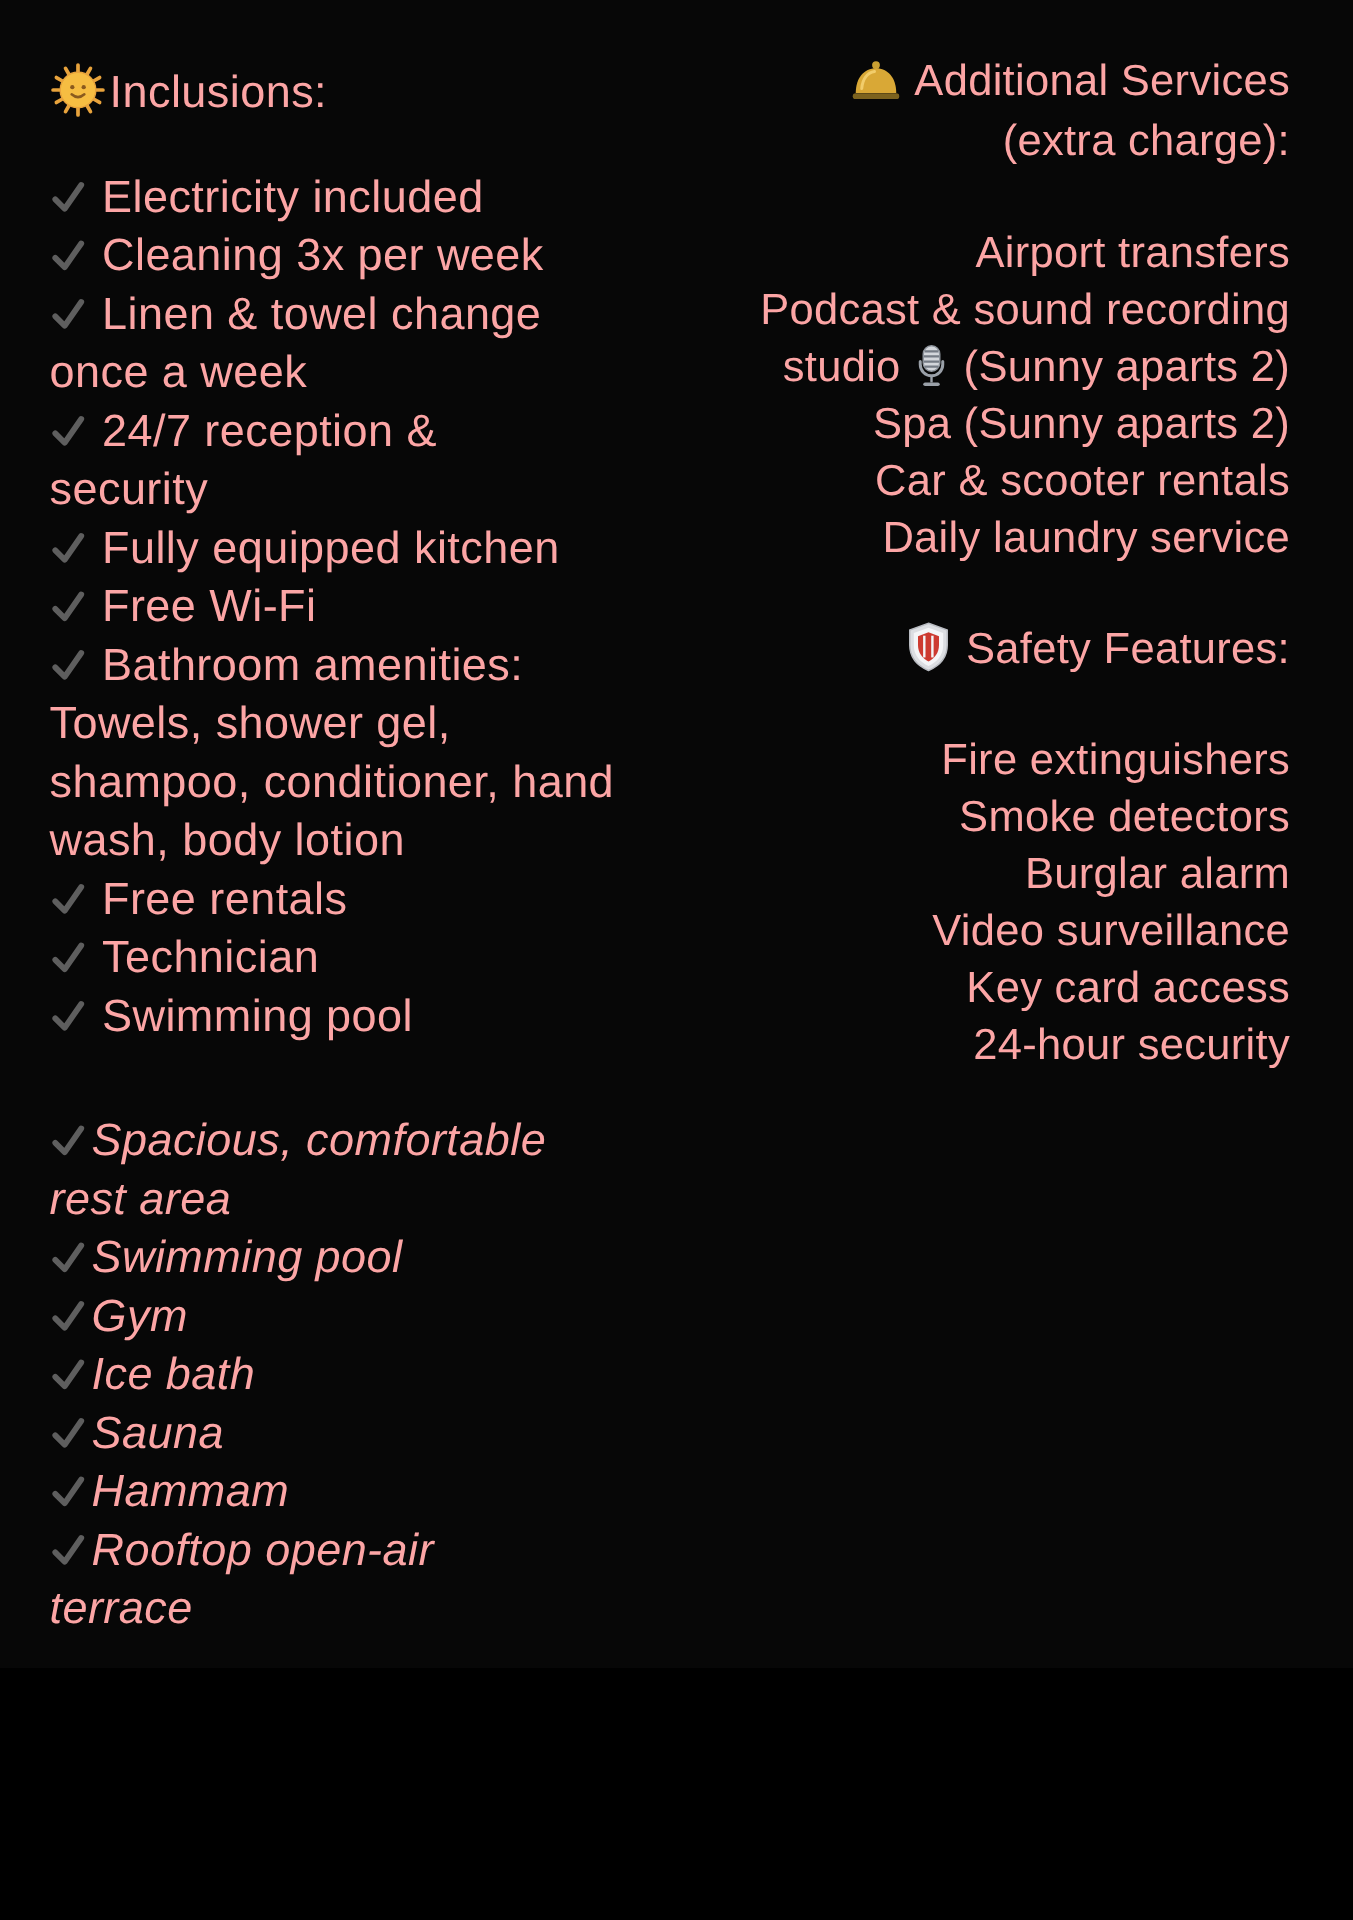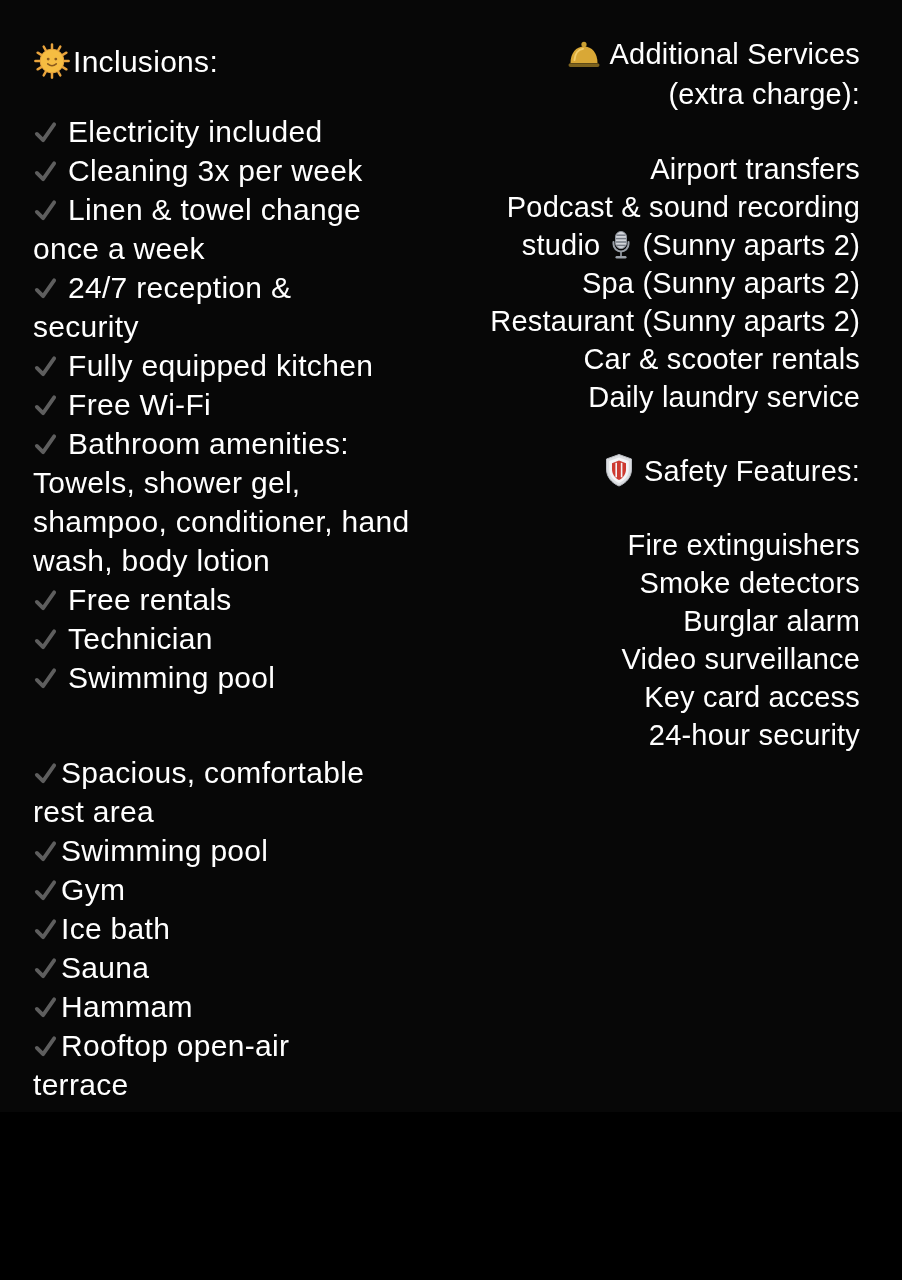--- a/index.html
+++ b/index.html
@@ -1,35 +1,35 @@
 <!DOCTYPE html>
 <html><head>
 <meta charset="utf-8">
 <style>
   html,body{margin:0;padding:0;background:#000;}
   .canvas{
     position:relative;width:902px;height:1112px;overflow:hidden;
     background:#070707;
-    color:#ffffff;
+    color:#fca5a5;
     font-family:"Liberation Sans","DejaVu Sans",sans-serif;
   }
   .col-left{
     position:absolute;left:33px;top:40px;width:440px;
     font-size:30px;line-height:39px;letter-spacing:.3px;text-align:left;
   }
   .col-right{
     position:absolute;right:42px;top:34px;width:452px;
     font-size:29px;line-height:38px;letter-spacing:.2px;text-align:right;
   }
   .pre{white-space:pre-line;}
   .title-row{line-height:44px;}
   .col-right .title-row{line-height:40px;}
   .incl-items{margin-top:28px;}
   .wellness-intro{margin-top:40px;}
-  .wellness-items{margin-top:56px;}
+  .wellness-items{margin-top:44px;font-style:italic;}
   .svc-items{margin-top:36px;}
   .safety-title{margin-top:36px;}
   .safety-items{margin-top:36px;}
   svg{display:inline-block;}
   .check{vertical-align:-3px;margin-right:10px;}
   .wellness-items .check{margin-right:3px;}
   .emoji-sun{vertical-align:-8px;margin-right:2px;}
   .emoji-bell{vertical-align:-6px;margin-right:8px;}
   .emoji-star{vertical-align:-8px;margin-left:2px;}
   .emoji-mic{vertical-align:-5px;margin:0 9px;}
@@ -150,21 +150,20 @@
             <line x1="7.5" y1="5.2" x2="16.5" y2="5.2"></line>
               <line x1="7" y1="8.6" x2="17" y2="8.6"></line>
             <line x1="7" y1="12" x2="17" y2="12"></line>
               <line x1="7.5" y1="15.4" x2="16.5" y2="15.4"></line>
           </g>
           <path d="M4.5 12 v2 a7.5 7.5 0 0 0 15 0 v-2" stroke="#9aa0a8" stroke-width="2" fill="none" stroke-linecap="round"></path>
           <rect x="11.2" y="21.5" width="1.6" height="4.5" fill="#9aa0a8"></rect>
           <rect x="6.5" y="26" width="11" height="2.4" rx="1.2" fill="#9aa0a8"></rect>
         </svg><span class="pre">(Sunny aparts 2)</span></div>
       <div class="item"><span class="pre">Spa (Sunny aparts 2)</span></div>
-      <div class="item"><span class="pre">Restaurant (Sunny aparts 2)</span></div>
       <div class="item"><span class="pre">Car &amp; scooter rentals</span></div>
       <div class="item"><span class="pre">Daily laundry service</span></div>
     </div>
 
     <div class="safety-title"><svg class="emoji-shield" width="30" height="34" viewBox="0 0 30 34">
         <path d="M15 1.5 L27.5 6 V16 C27.5 24.5 22 30 15 33 C8 30 2.5 24.5 2.5 16 V6 Z" fill="#dcdee2" stroke="#b9bcc2" stroke-width="1"></path>
         <path d="M15 4.5 L24.8 8 V16 C24.8 23 20.5 27.5 15 30 C9.5 27.5 5.2 23 5.2 16 V8 Z" fill="#f4f5f7"></path>
         <path d="M15 7.5 L22 10.2 V16 C22 21.3 19 25 15 27 C11 25 8 21.3 8 16 V10.2 Z" fill="#cd3a30"></path>
         <rect x="11.4" y="9.8" width="1.6" height="14.5" fill="#f4f5f7"></rect>
         <rect x="16.8" y="9.8" width="1.6" height="14.5" fill="#f4f5f7"></rect>

